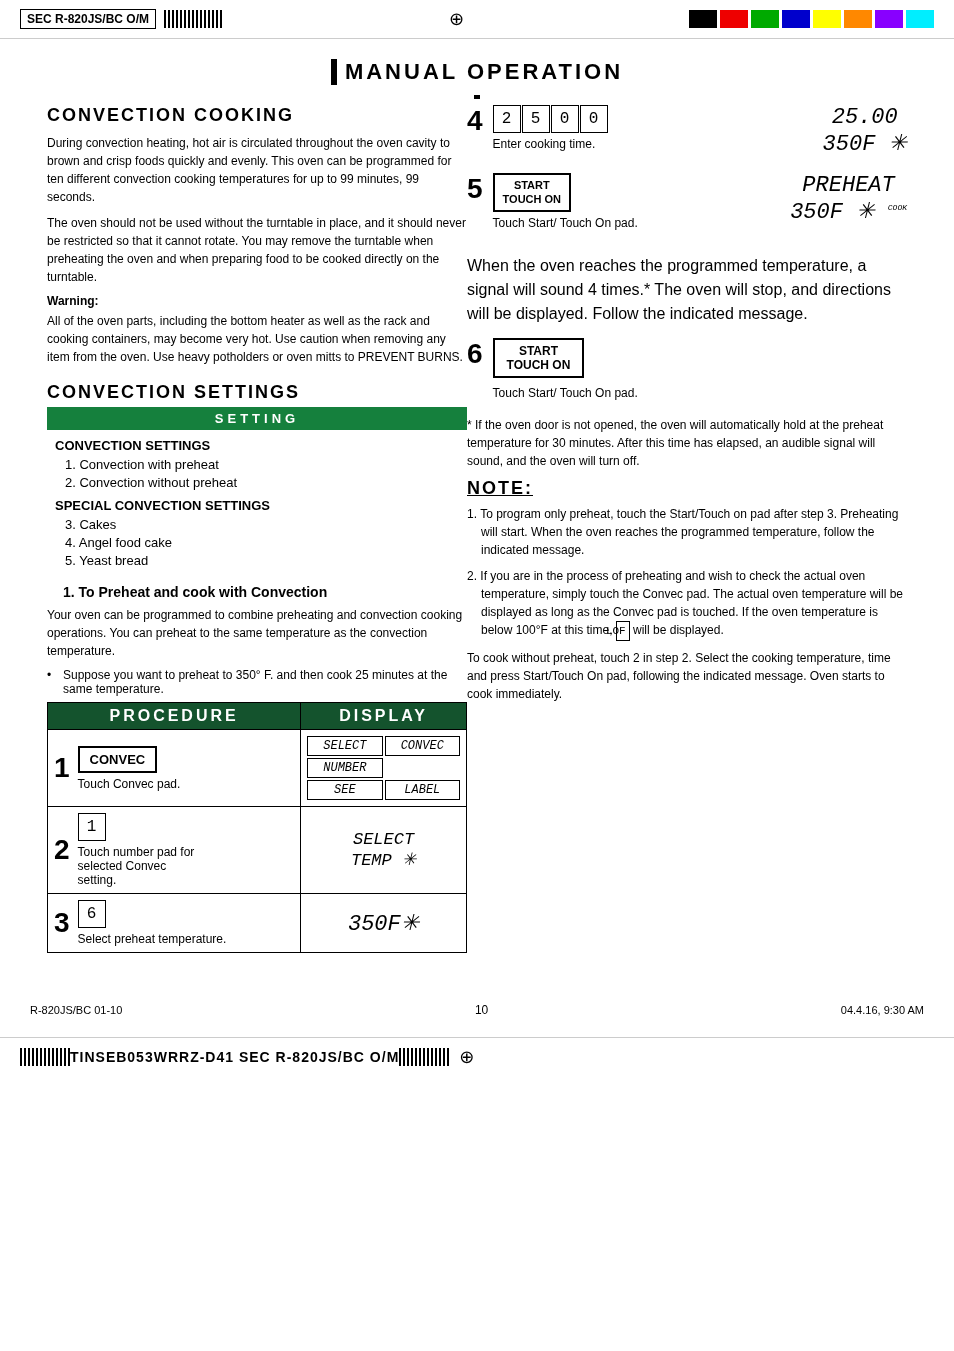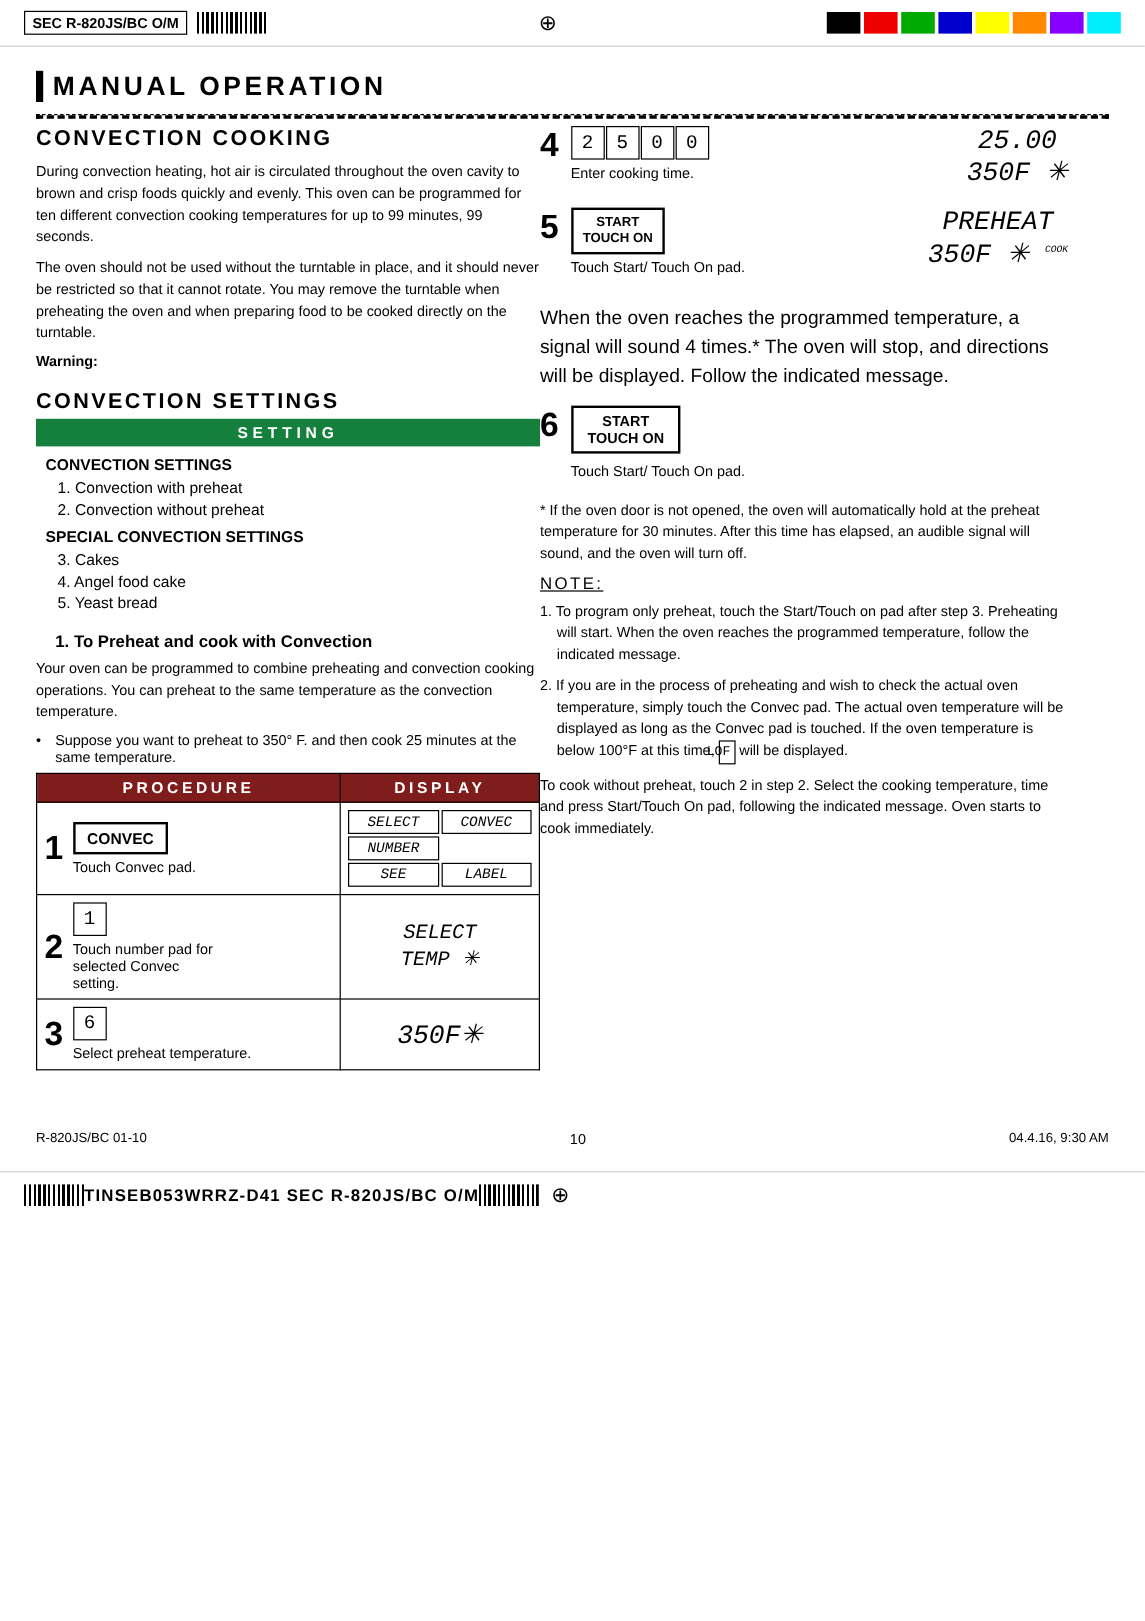--- a/index.html
+++ b/index.html
@@ -48,20 +48,21 @@
     .crosshair {
       font-size: 18px;
       color: #000;
     }
 
     
     .page-content {
       padding: 20px 30px;
       display: flex;
       flex-direction: column;
+      align-items: center;
     }
 
     
     .section-title {
       font-size: 22px;
       font-weight: bold;
       letter-spacing: 3px;
       border-left: 6px solid #000;
       padding-left: 8px;
       margin-bottom: 4px;
@@ -153,25 +154,25 @@
       margin: 16px 0 6px 16px;
     }
 
     .procedure-table {
       width: 100%;
       border-collapse: collapse;
       margin-top: 6px;
     }
 
     .procedure-table th {
-      background: #7f1d1d;
+      background: #14532d;
       color: #fff;
       text-align: center;
       letter-spacing: 3px;
-      font-size: 13px;
+      font-size: 16px;
       padding: 4px;
       border: 1px solid #000;
     }
 
     .procedure-table td {
       border: 1px solid #000;
       padding: 6px;
       vertical-align: middle;
       font-size: 12px;
     }
@@ -241,22 +242,22 @@
       text-align: center;
     }
 
     .cook-label {
       font-size: 8px;
       vertical-align: super;
     }
 
     
     .note-heading {
-      font-weight: normal;
-      font-size: 14px;
+      font-weight: bold;
+      font-size: 18px;
       letter-spacing: 2px;
       text-decoration: underline;
       margin-bottom: 6px;
     }
 
     .note-list {
       list-style: none;
       padding: 0;
     }
 
@@ -407,20 +408,21 @@
   <div class="two-col">
 
     <div class="left-col">
 
       <div class="cooking-heading">CONVECTION COOKING</div>
 
       <p class="body-text">During convection heating, hot air is circulated throughout the oven cavity to brown and crisp foods quickly and evenly. This oven can be programmed for ten different convection cooking temperatures for up to 99 minutes, 99 seconds.</p>
       <p class="body-text">The oven should not be used without the turntable in place, and it should never be restricted so that it cannot rotate. You may remove the turntable when preheating the oven and when preparing food to be cooked directly on the turntable.</p>
 
       <p class="warning-heading">Warning:</p>
+      <p class="body-text">All of the oven parts, including the bottom heater as well as the rack and cooking containers, may become very hot. Use caution when removing any item from the oven. Use heavy potholders or oven mitts to PREVENT BURNS.</p>
 
       <div class="settings-heading">CONVECTION SETTINGS</div>
 
       <div class="setting-bar">SETTING</div>
 
       <div class="setting-category">CONVECTION SETTINGS</div>
       <div class="setting-item">1. Convection with preheat</div>
       <div class="setting-item">2. Convection without preheat</div>
 
       <div class="special-category">SPECIAL CONVECTION SETTINGS</div>

